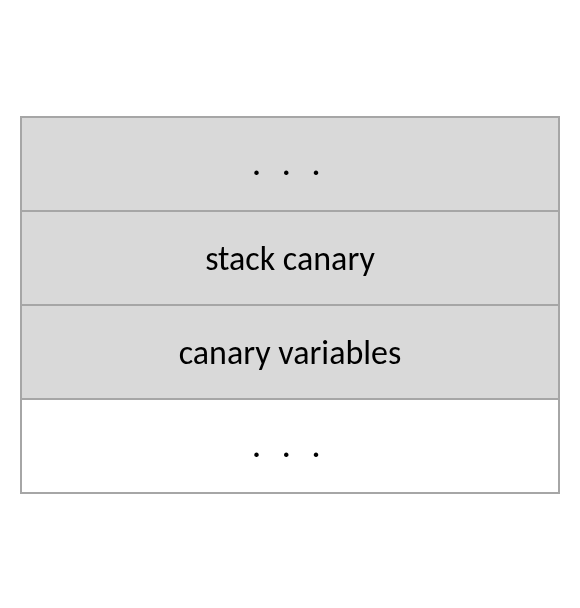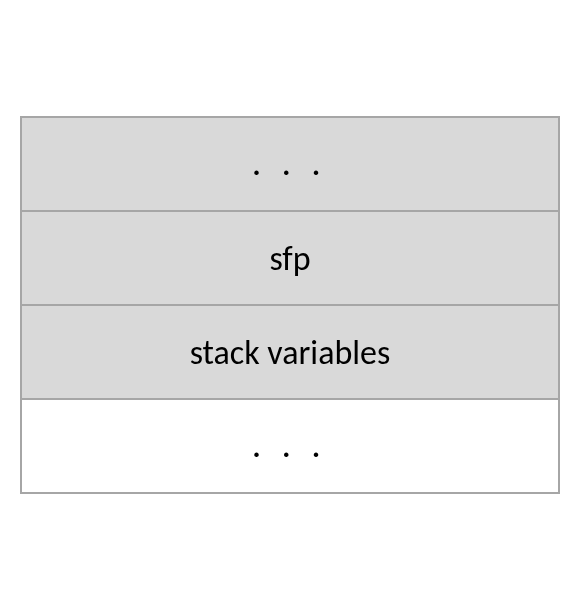--- a/index.html
+++ b/index.html
@@ -44,21 +44,21 @@
     }
   </style>
 </head>
 <body>
 
 <div class="stack-diagram">
   <div class="stack-cell filled">
     <span class="dots">. . .</span>
   </div>
   <div class="stack-cell filled">
-    <span>sfp</span>
+    <span>stack canary</span>
   </div>
   <div class="stack-cell filled">
-    <span>stack variables</span>
+    <span>canary variables</span>
   </div>
   <div class="stack-cell empty">
     <span class="dots">. . .</span>
   </div>
 </div>
 
 </body></html>

